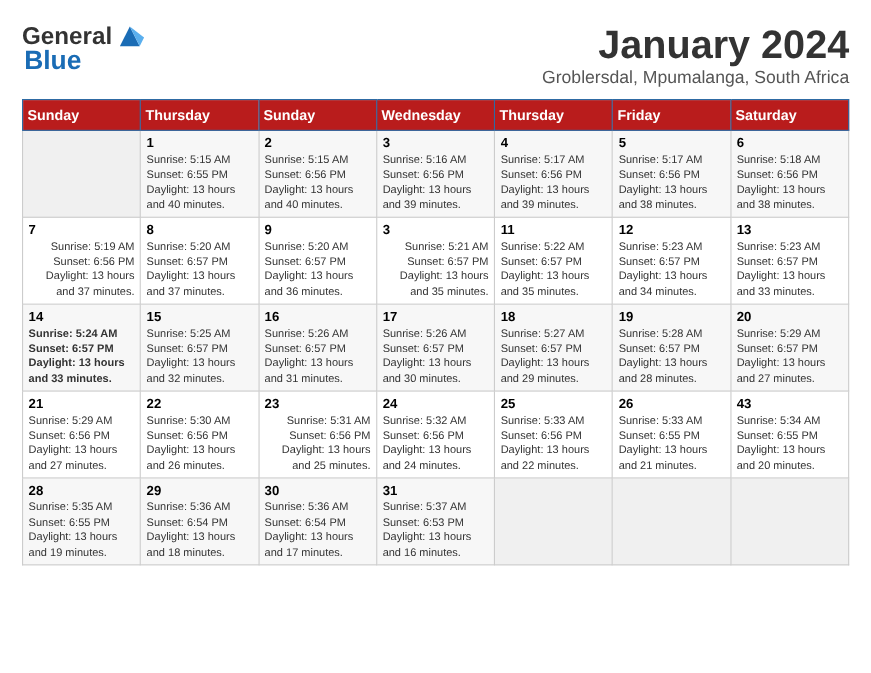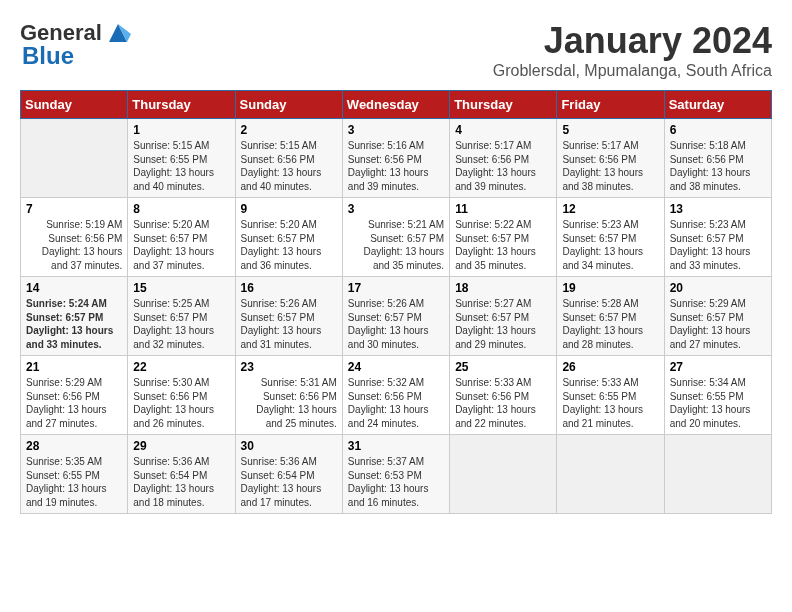--- a/index.html
+++ b/index.html
@@ -295,21 +295,21 @@
 and 22 minutes.</div>
         </td>
         <td>
           <span class="day-num">26</span>
           <div class="day-info" style="white-space: pre-line;">Sunrise: 5:33 AM
 Sunset: 6:55 PM
 Daylight: 13 hours
 and 21 minutes.</div>
         </td>
         <td>
-          <span class="day-num">27</span>
+          <span class="day-num">43</span>
           <div class="day-info" style="white-space: pre-line;">Sunrise: 5:34 AM
 Sunset: 6:55 PM
 Daylight: 13 hours
 and 20 minutes.</div>
         </td>
       </tr>
       <tr>
         <td>
           <span class="day-num">28</span>
           <div class="day-info" style="white-space: pre-line;">Sunrise: 5:35 AM

